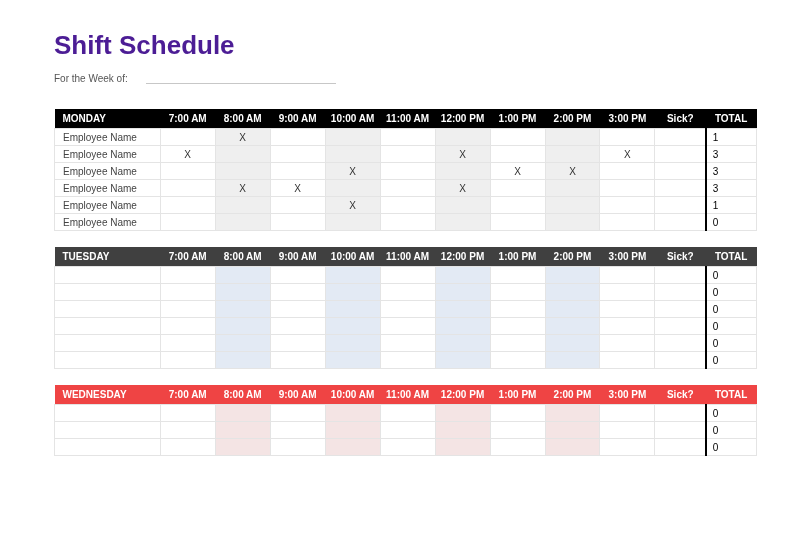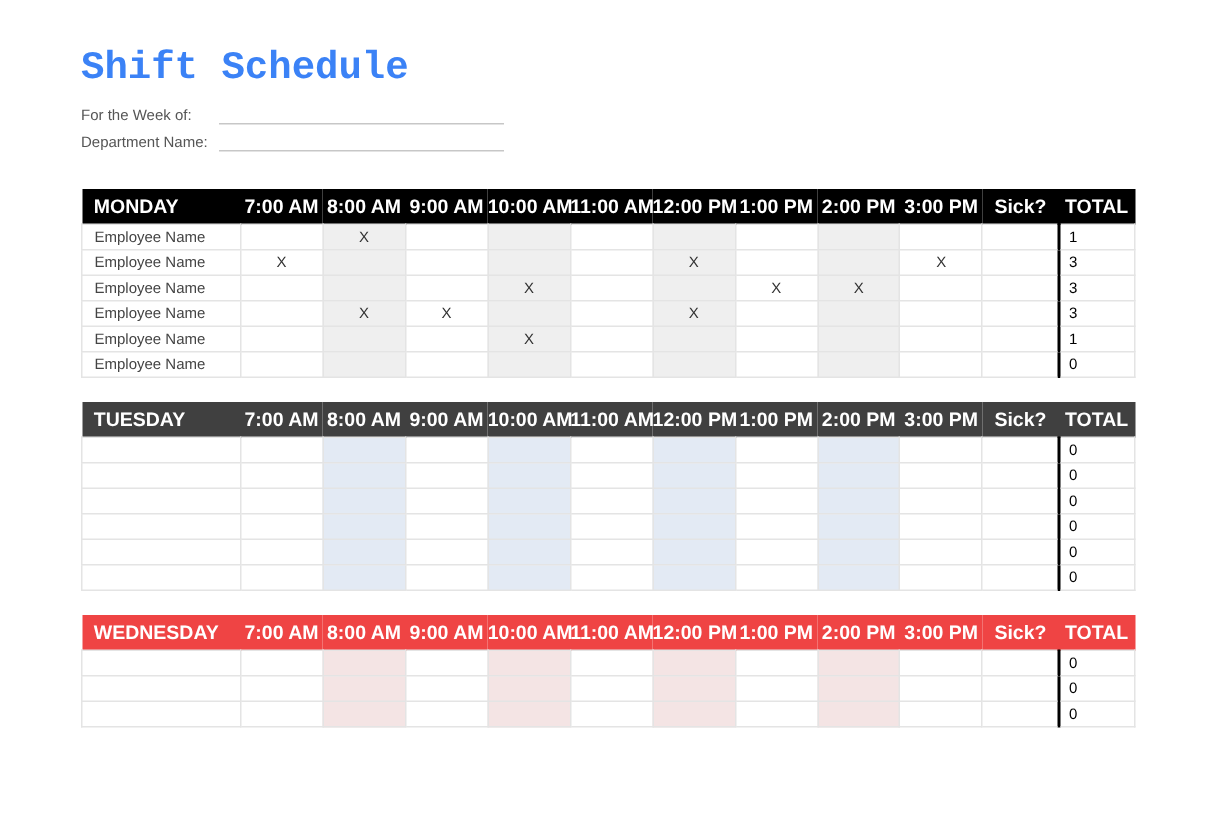--- a/index.html
+++ b/index.html
@@ -6,24 +6,24 @@
   body {
     margin: 0;
     padding: 30px 54px;
     background: #ffffff;
     font-family: Arial, Helvetica, sans-serif;
     font-size: 11px;
     color: #222;
     width: 811px;
   }
   .title {
-    font-family: Liberation Mono, monospace;
+    font-family: Liberation Sans, sans-serif;
     font-size: 26px;
     font-weight: bold;
-    color: #3b82f6;
+    color: #4c1d95;
     margin-bottom: 8px;
   }
   .meta-row {
     display: flex;
     align-items: center;
     font-size: 10px;
     color: #555;
     height: 18px;
   }
   .meta-label { width: 92px; }
@@ -37,21 +37,21 @@
 
   
   .day { margin-bottom: 16px; }
   table.day-table {
     border-collapse: collapse;
     width: 100%;
     table-layout: fixed;
   }
   .head th {
     color: #fff;
-    font-size: 13px;
+    font-size: 10px;
     font-weight: bold;
     text-align: center;
     padding: 4px 0;
     border: none;
     white-space: nowrap;
     margin-top: 32px;
   }
   .head th.day-name { text-align: left; padding-left: 8px; width: 100px; }
   .col-total { width: 48px; }
   .col-sick { width: 48px; }
@@ -96,24 +96,20 @@
   tbody td.emp   { background: #ffffff !important; }
 </style>
 </head>
 <body>
 
 <div class="title">Shift Schedule</div>
 
 <div class="meta-block">
   <div class="meta-row">
     <span class="meta-label">For the Week of:</span>
-    <span class="meta-line"></span>
-  </div>
-  <div class="meta-row">
-    <span class="meta-label">Department Name:</span>
     <span class="meta-line"></span>
   </div>
 </div>
 
 <div id="days">
     <div class="day">
       <table class="day-table">
         <thead>
           <tr class="head head-black">
             <th class="day-name">MONDAY</th>

